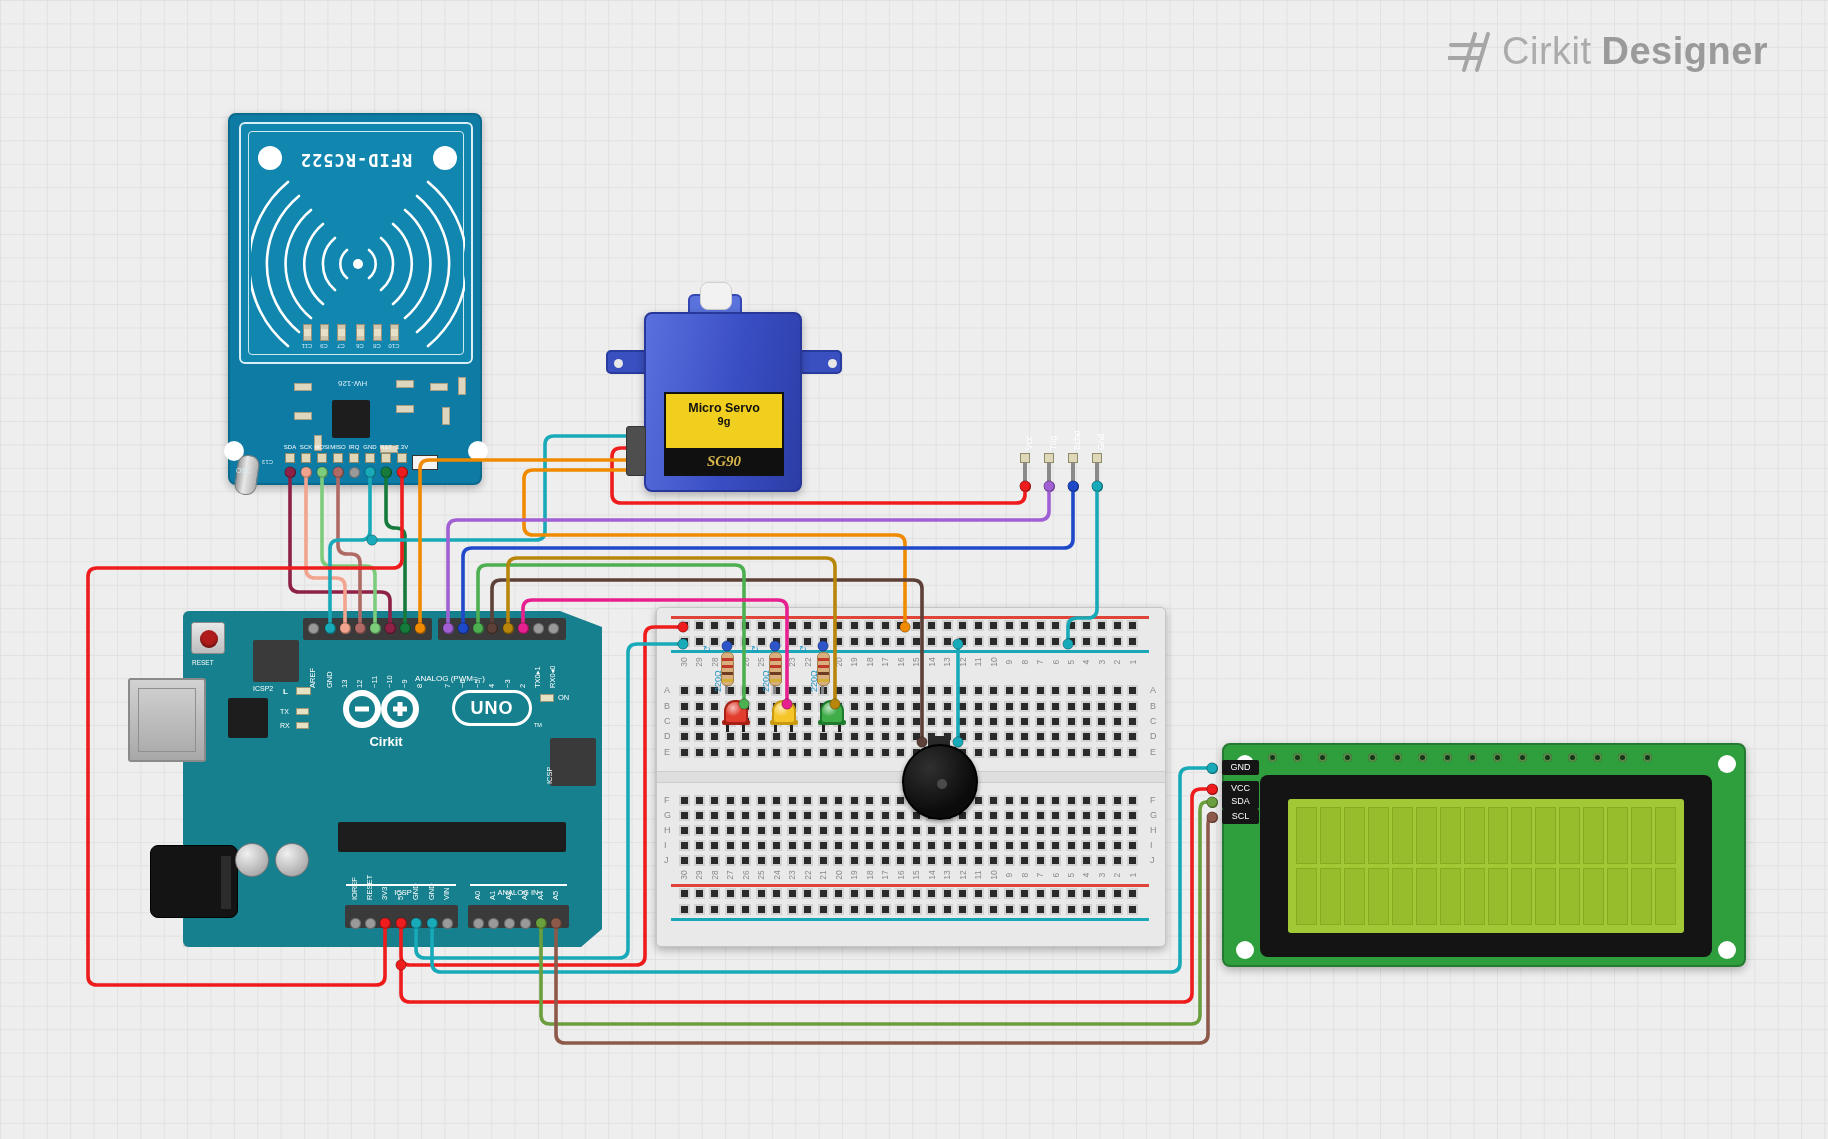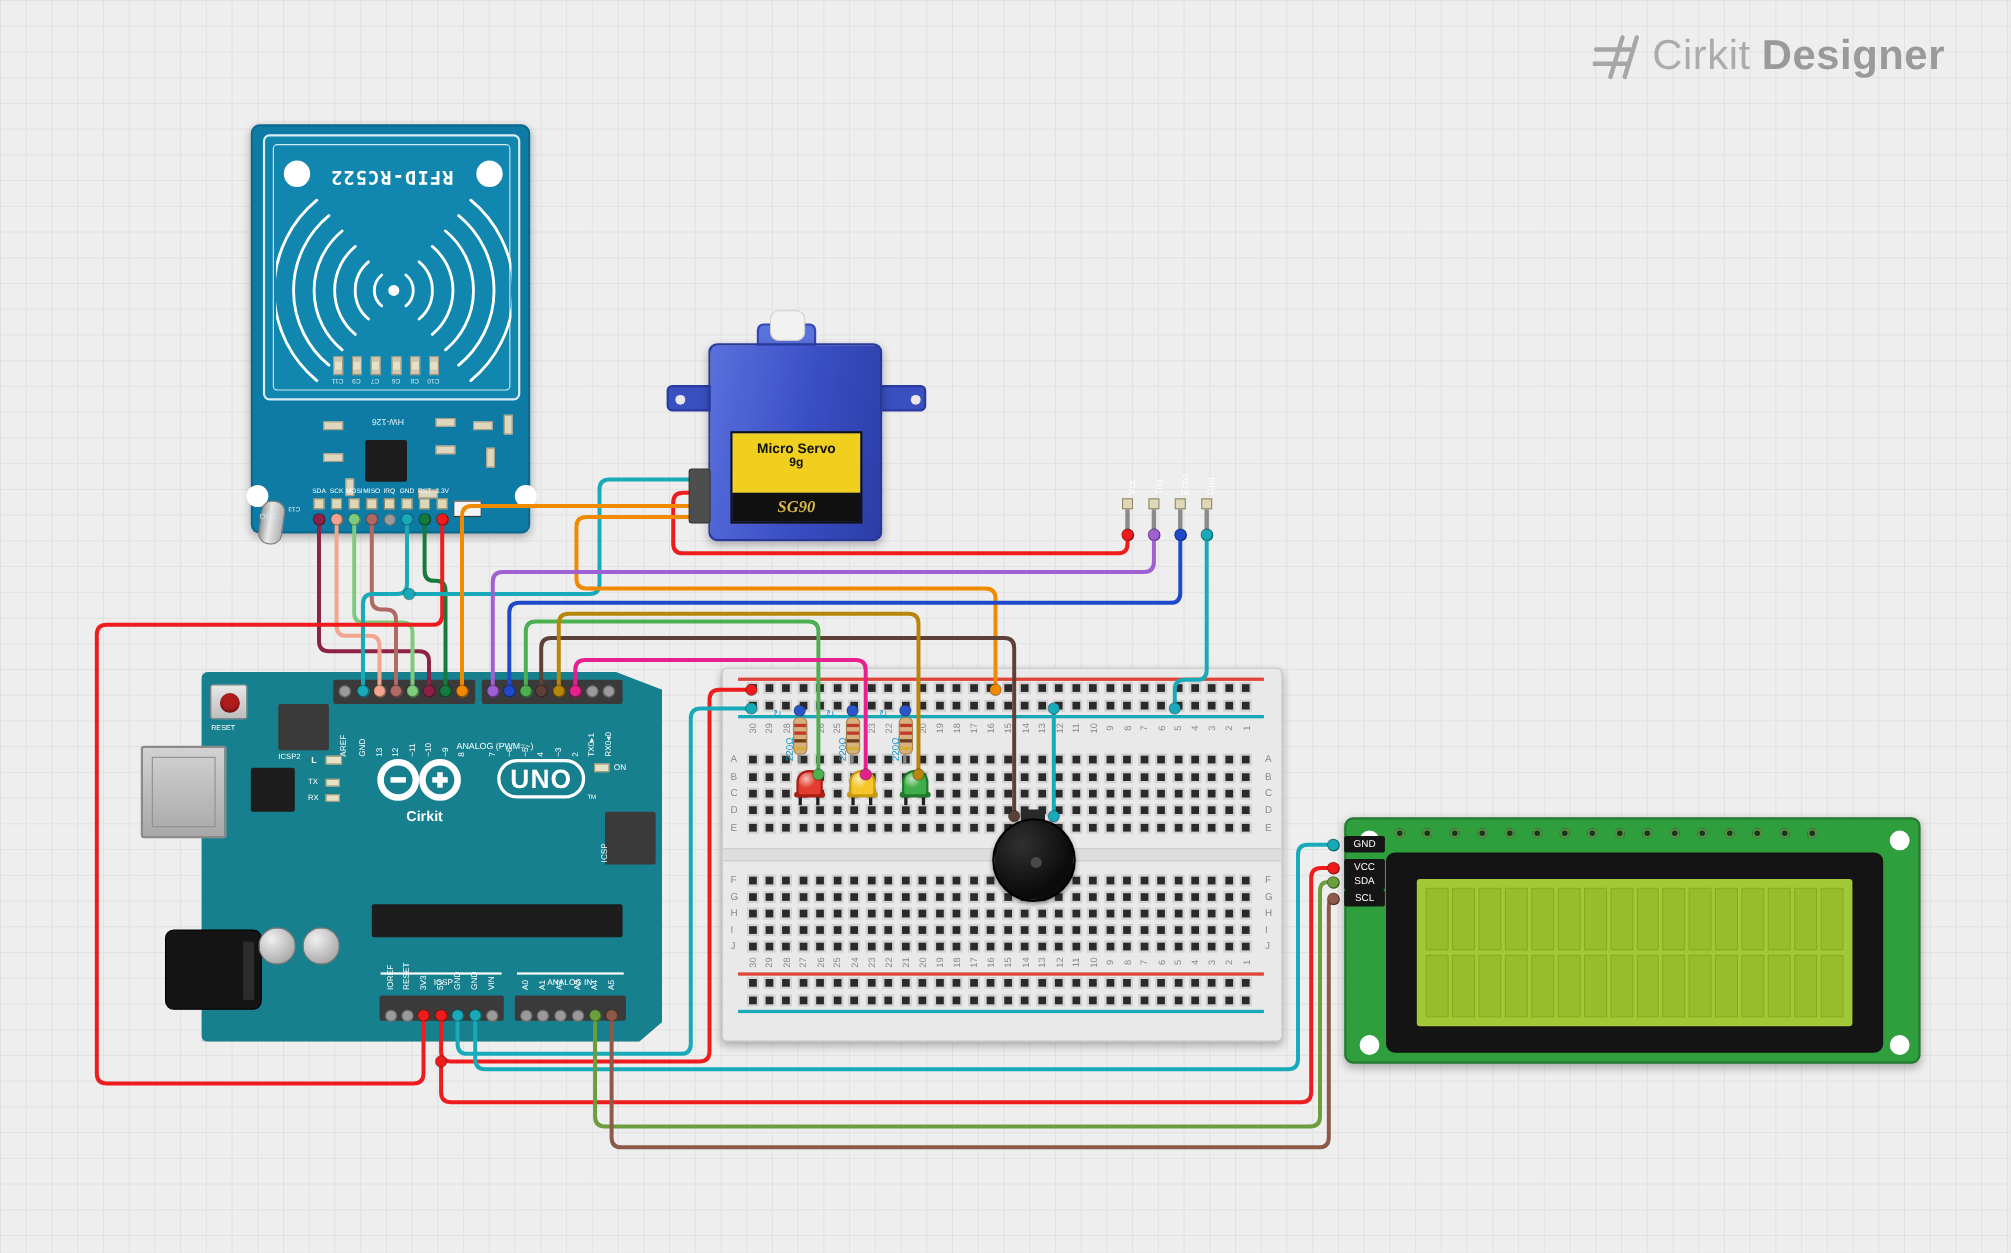--- a/index.html
+++ b/index.html
@@ -55,21 +55,21 @@
   .leg{position:absolute;width:4px;background:#8a8a8a;}
   
   .uno{position:absolute;left:183px;top:611px;width:419px;height:336px;background:#17808e;border-radius:6px;
     clip-path:polygon(0 0,377px 0,419px 16px,419px 318px,398px 336px,0 336px);}
   .hdr{position:absolute;background:#3a3a3a;border-radius:2px;}
   .vlab{position:absolute;white-space:nowrap;transform:rotate(-90deg);transform-origin:top left;font-size:7.5px;color:#fff;line-height:1;}
   .wlab{position:absolute;color:#fff;white-space:nowrap;}
   .ledrect{position:absolute;background:#e6e2c4;border:1px solid #9a9678;}
   .silvercap{position:absolute;width:34px;height:34px;border-radius:50%;background:radial-gradient(circle at 35% 30%,#f0f0f0,#b0b0b0 70%,#8a8a8a);border:1px solid #777;}
   .uno-oval{position:absolute;left:452px;top:690px;width:80px;height:36px;border:3px solid #fff;border-radius:18px;color:#fff;
-    text-align:center;font-weight:bold;font-size:24px;line-height:31px;letter-spacing:1px;}
+    text-align:center;font-weight:bold;font-size:18px;line-height:31px;letter-spacing:1px;}
   .resetbtn{position:absolute;left:191px;top:622px;width:34px;height:32px;background:linear-gradient(#e8e8e8,#bdbdbd);border:1px solid #8a8a8a;border-radius:3px;}
   .resetbtn:after{content:"";position:absolute;left:8px;top:7px;width:18px;height:18px;border-radius:50%;background:#b01c1c;box-shadow:inset 0 -2px 3px rgba(0,0,0,.4);}
   .usb{position:absolute;left:128px;top:678px;width:78px;height:84px;background:linear-gradient(#d2d2d2,#a8a8a8);border:2px solid #8a8a8a;border-radius:3px;}
   .usb:after{content:"";position:absolute;left:8px;top:8px;right:8px;bottom:8px;border:1px solid #8f8f8f;}
   .jack{position:absolute;left:150px;top:845px;width:88px;height:73px;background:#141414;border-radius:8px;border:1px solid #000;}
   .jack:after{content:"";position:absolute;right:6px;top:10px;width:10px;height:53px;background:#2c2c2c;}
   
   .bb{position:absolute;left:656px;top:607px;width:510px;height:340px;background:#e9e9e9;border:1px solid #c6c6c6;border-radius:5px;}
   .bb-line{position:absolute;height:3px;left:14px;width:478px;}
   .bb-chan{position:absolute;left:0;width:100%;height:12px;background:#dedede;border-top:1px solid #cccccc;border-bottom:1px solid #cccccc;}

